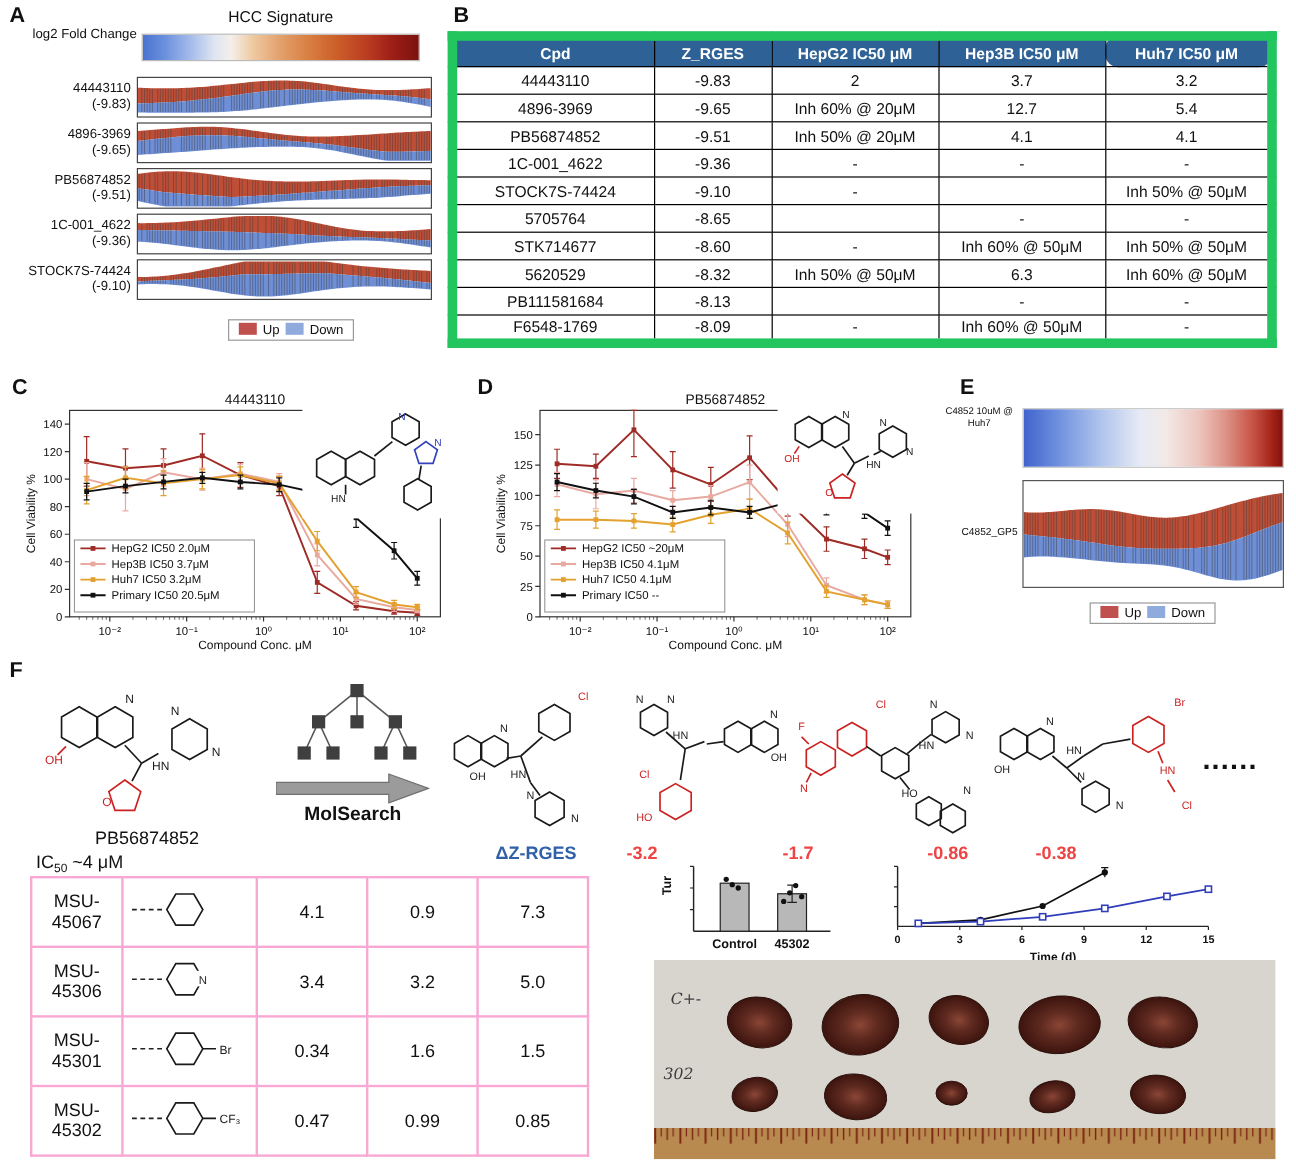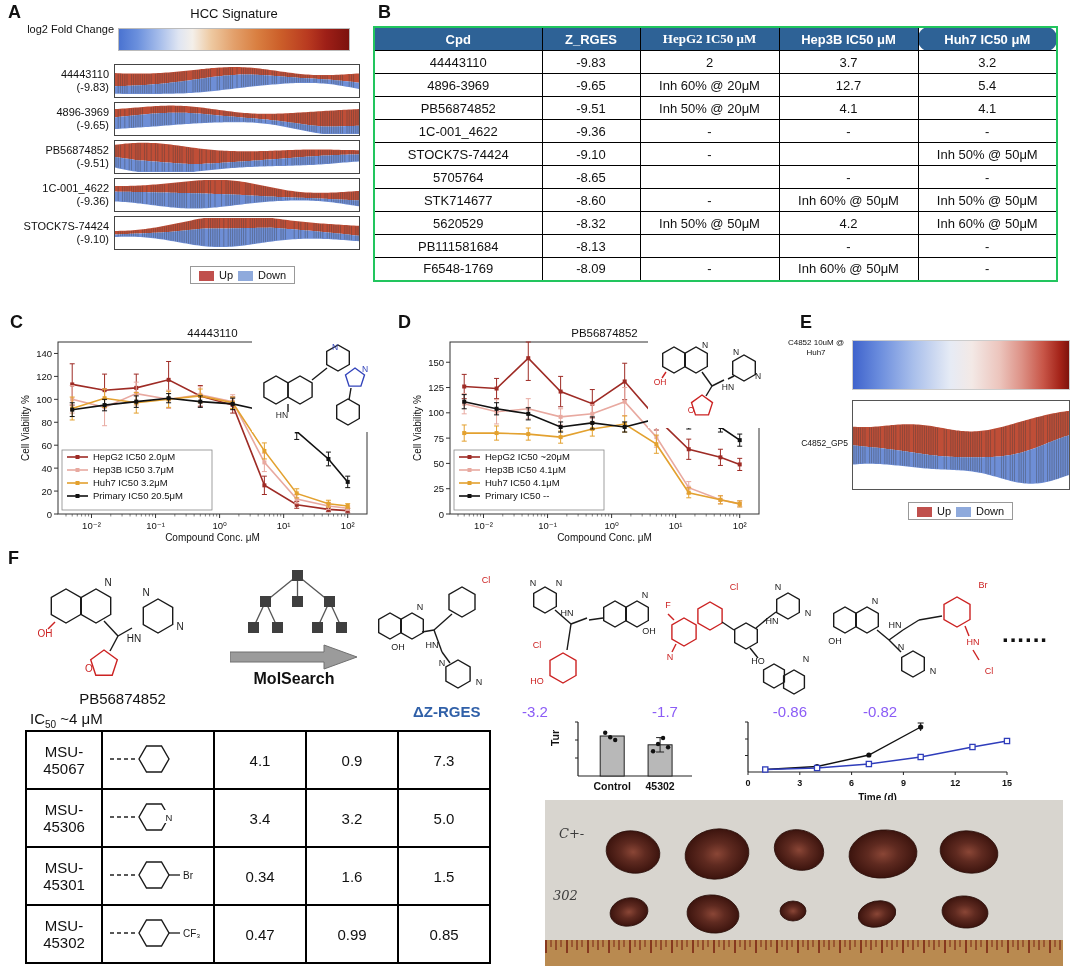--- a/index.html
+++ b/index.html
@@ -8,43 +8,43 @@
 .abs{position:absolute}
 .plabel{position:absolute;font-size:18px;font-weight:bold}
 .pa-title{position:absolute;left:118px;top:6px;width:232px;text-align:center;font-size:13px}
 .pa-cbar-caption{position:absolute;left:2px;top:23px;width:112px;text-align:right;font-size:11px}
 .pa-colorbar{position:absolute;left:118px;top:28px;width:232px;height:23px;border:1px solid #bbb;
  background:linear-gradient(90deg,#4a73d1 0%,#6b90dd 8%,#a9bfeb 18%,#dfe5f2 26%,#f4efe9 32%,#eec9a1 40%,#e3a06b 50%,#d97f41 60%,#cc5f2a 70%,#b93a20 82%,#9e1f17 90%,#7c120e 100%)}
 .pa-worms{position:absolute;left:2px;top:62px;width:360px}
 .worm-row{display:flex;align-items:center;height:38px}
 .worm-lab{width:112px;text-align:right;padding-right:5px;font-size:11px;line-height:1.2}
 .worm-box{width:246px;height:34px;border:1px solid #444;background:#fff;line-height:0}
-.updown-legend{position:absolute;display:flex;align-items:flex-end;gap:5px;border:1px solid #999;background:#fff;padding:2px 8px;font-size:11px}
+.updown-legend{position:absolute;display:flex;align-items:flex-start;gap:5px;border:1px solid #999;background:#fff;padding:2px 8px;font-size:11px}
 .sw{display:inline-block;width:15px;height:10px}
 .sw.up{background:#c0504d}
 .sw.down{background:#8faadc}
-.tblB{position:absolute;left:373px;top:26px;border-collapse:collapse;font-size:13px;border:2px solid #22c55e}
+.tblB{position:absolute;left:373px;top:26px;border-collapse:collapse;font-size:13px;border:8px solid #22c55e}
 .tblB th{background:#2e6296;color:#fff;border:1px solid #000;padding:3px 2px;font-size:13px}
 .tblB td{border:1px solid #000;text-align:center;padding:2px 3px;height:23px}
 .chart{position:absolute;line-height:0}
 .struct{position:absolute;background:#fff;line-height:0}
 .pe-hm-label{position:absolute;left:784px;top:338px;width:64px;font-size:8px;text-align:center;line-height:1.25}
 .pe-gradient{position:absolute;left:852px;top:340px;width:218px;height:50px;border:1px solid #ccc;
  background:linear-gradient(90deg,#3f63cc 0%,#6a8cdd 12%,#a9bfeb 28%,#e6ebf5 45%,#f3e9e6 55%,#ecc4bc 68%,#dd9287 78%,#c85648 88%,#a32218 96%,#7e120c 100%)}
 .pe-worm-label{position:absolute;left:784px;top:438px;width:64px;font-size:8.5px;text-align:right}
 .pe-worm-box{position:absolute;left:852px;top:400px;width:218px;height:90px;border:1px solid #555;background:#fff;line-height:0}
 .f-lead-name{position:absolute;left:30px;top:690px;width:185px;text-align:center;font-size:15px}
 .f-lead-ic50{position:absolute;left:30px;top:710px;width:185px;font-size:15px}
 .f-lead-ic50 sub{font-size:10px}
 .f-molsearch{position:absolute;left:228px;top:670px;width:132px;text-align:center;font-size:16px;font-weight:bold}
 .f-dots{position:absolute;left:1002px;top:620px;font-size:24px;font-weight:bold;letter-spacing:1px}
 .f-dz-label{position:absolute;left:413px;top:703px;font-size:15px;font-weight:bold;color:#3060a8}
-.dzv{position:absolute;top:703px;width:70px;text-align:center;font-size:15px;font-weight:normal;color:#8b5cf6}
+.dzv{position:absolute;top:703px;width:70px;text-align:center;font-size:15px;font-weight:bold;color:#ef4444}
 .tblF{position:absolute;left:25px;top:730px;border-collapse:collapse;font-size:15px}
-.tblF td{border:2px solid #000000;text-align:center;vertical-align:middle;height:58px;padding:1px 3px}
+.tblF td{border:2px solid #f9a8d4;text-align:center;vertical-align:middle;height:58px;padding:1px 3px}
 .tblF td:nth-child(1){width:76px}
 .tblF td:nth-child(2){width:112px}
 .tblF td:nth-child(3),.tblF td:nth-child(4),.tblF td:nth-child(5){width:92px}
 .hw{position:absolute;font-family:"DejaVu Serif",serif;font-style:italic;font-size:13px;color:#3c3c3c}
 #photoF{position:absolute;width:518px;height:166px;line-height:0}
 #treeIcon,#arrowIcon,#barF,#lineF{line-height:0}
 </style>
 </head>
 <body>
 
@@ -568,21 +568,21 @@
     <span class="sw down"></span>
     <span>Down</span>
   </div>
 
   <div class="plabel" style="left:378px;top:2px">B</div>
   <table class="tblB">
     <thead>
         <tr id="tblB-head">
           <th style="width: 168px;">Cpd</th>
           <th style="width: 98px;">Z_RGES</th>
-          <th style="width: 139px; font-family: Liberation Serif, serif;">HepG2 IC50 μM</th>
+          <th style="width: 139px;">HepG2 IC50 μM</th>
           <th style="width: 139px;">Hep3B IC50 μM</th>
           <th style="width: 139px; border-radius: 11px;">Huh7 IC50 μM</th>
         </tr>
       </thead>
     <tbody id="tblB-body">
         <tr>
           <td>44443110</td>
           <td>-9.83</td>
           <td>2</td>
           <td>3.7</td>
@@ -627,21 +627,21 @@
           <td>STK714677</td>
           <td>-8.60</td>
           <td>-</td>
           <td>Inh 60% @ 50μM</td>
           <td>Inh 50% @ 50μM</td>
         </tr>
         <tr>
           <td>5620529</td>
           <td>-8.32</td>
           <td>Inh 50% @ 50μM</td>
-          <td>4.2</td>
+          <td>6.3</td>
           <td>Inh 60% @ 50μM</td>
         </tr>
         <tr>
           <td>PB111581684</td>
           <td>-8.13</td>
           <td></td>
           <td>-</td>
           <td>-</td>
         </tr>
         <tr>
@@ -1528,14 +1528,14 @@
         <ellipse cx="168" cy="114" rx="26" ry="19" fill="url(#tg)" stroke="#2a0f0a" stroke-width="0.8" transform="rotate(6 168 114)"></ellipse>
         <ellipse cx="248" cy="111" rx="13" ry="10" fill="url(#tg)" stroke="#2a0f0a" stroke-width="0.8" transform="rotate(0 248 111)"></ellipse>
         <ellipse cx="332" cy="114" rx="19" ry="13" fill="url(#tg)" stroke="#2a0f0a" stroke-width="0.8" transform="rotate(-12 332 114)"></ellipse>
         <ellipse cx="420" cy="112" rx="23" ry="16" fill="url(#tg)" stroke="#2a0f0a" stroke-width="0.8" transform="rotate(5 420 112)"></ellipse>
         <rect x="0" y="140" width="518" height="26" fill="url(#rulerP)"></rect>
       </svg></div>
 
 <div class="dzv" style="left: 500px;">-3.2</div>
     <div class="dzv" style="left: 630px;">-1.7</div>
     <div class="dzv" style="left: 737px; text-align: right;">-0.86</div>
-    <div class="dzv" style="left: 845px;">-0.82</div>
+    <div class="dzv" style="left: 845px;">-0.38</div>
   </div>
 
 </body></html>

